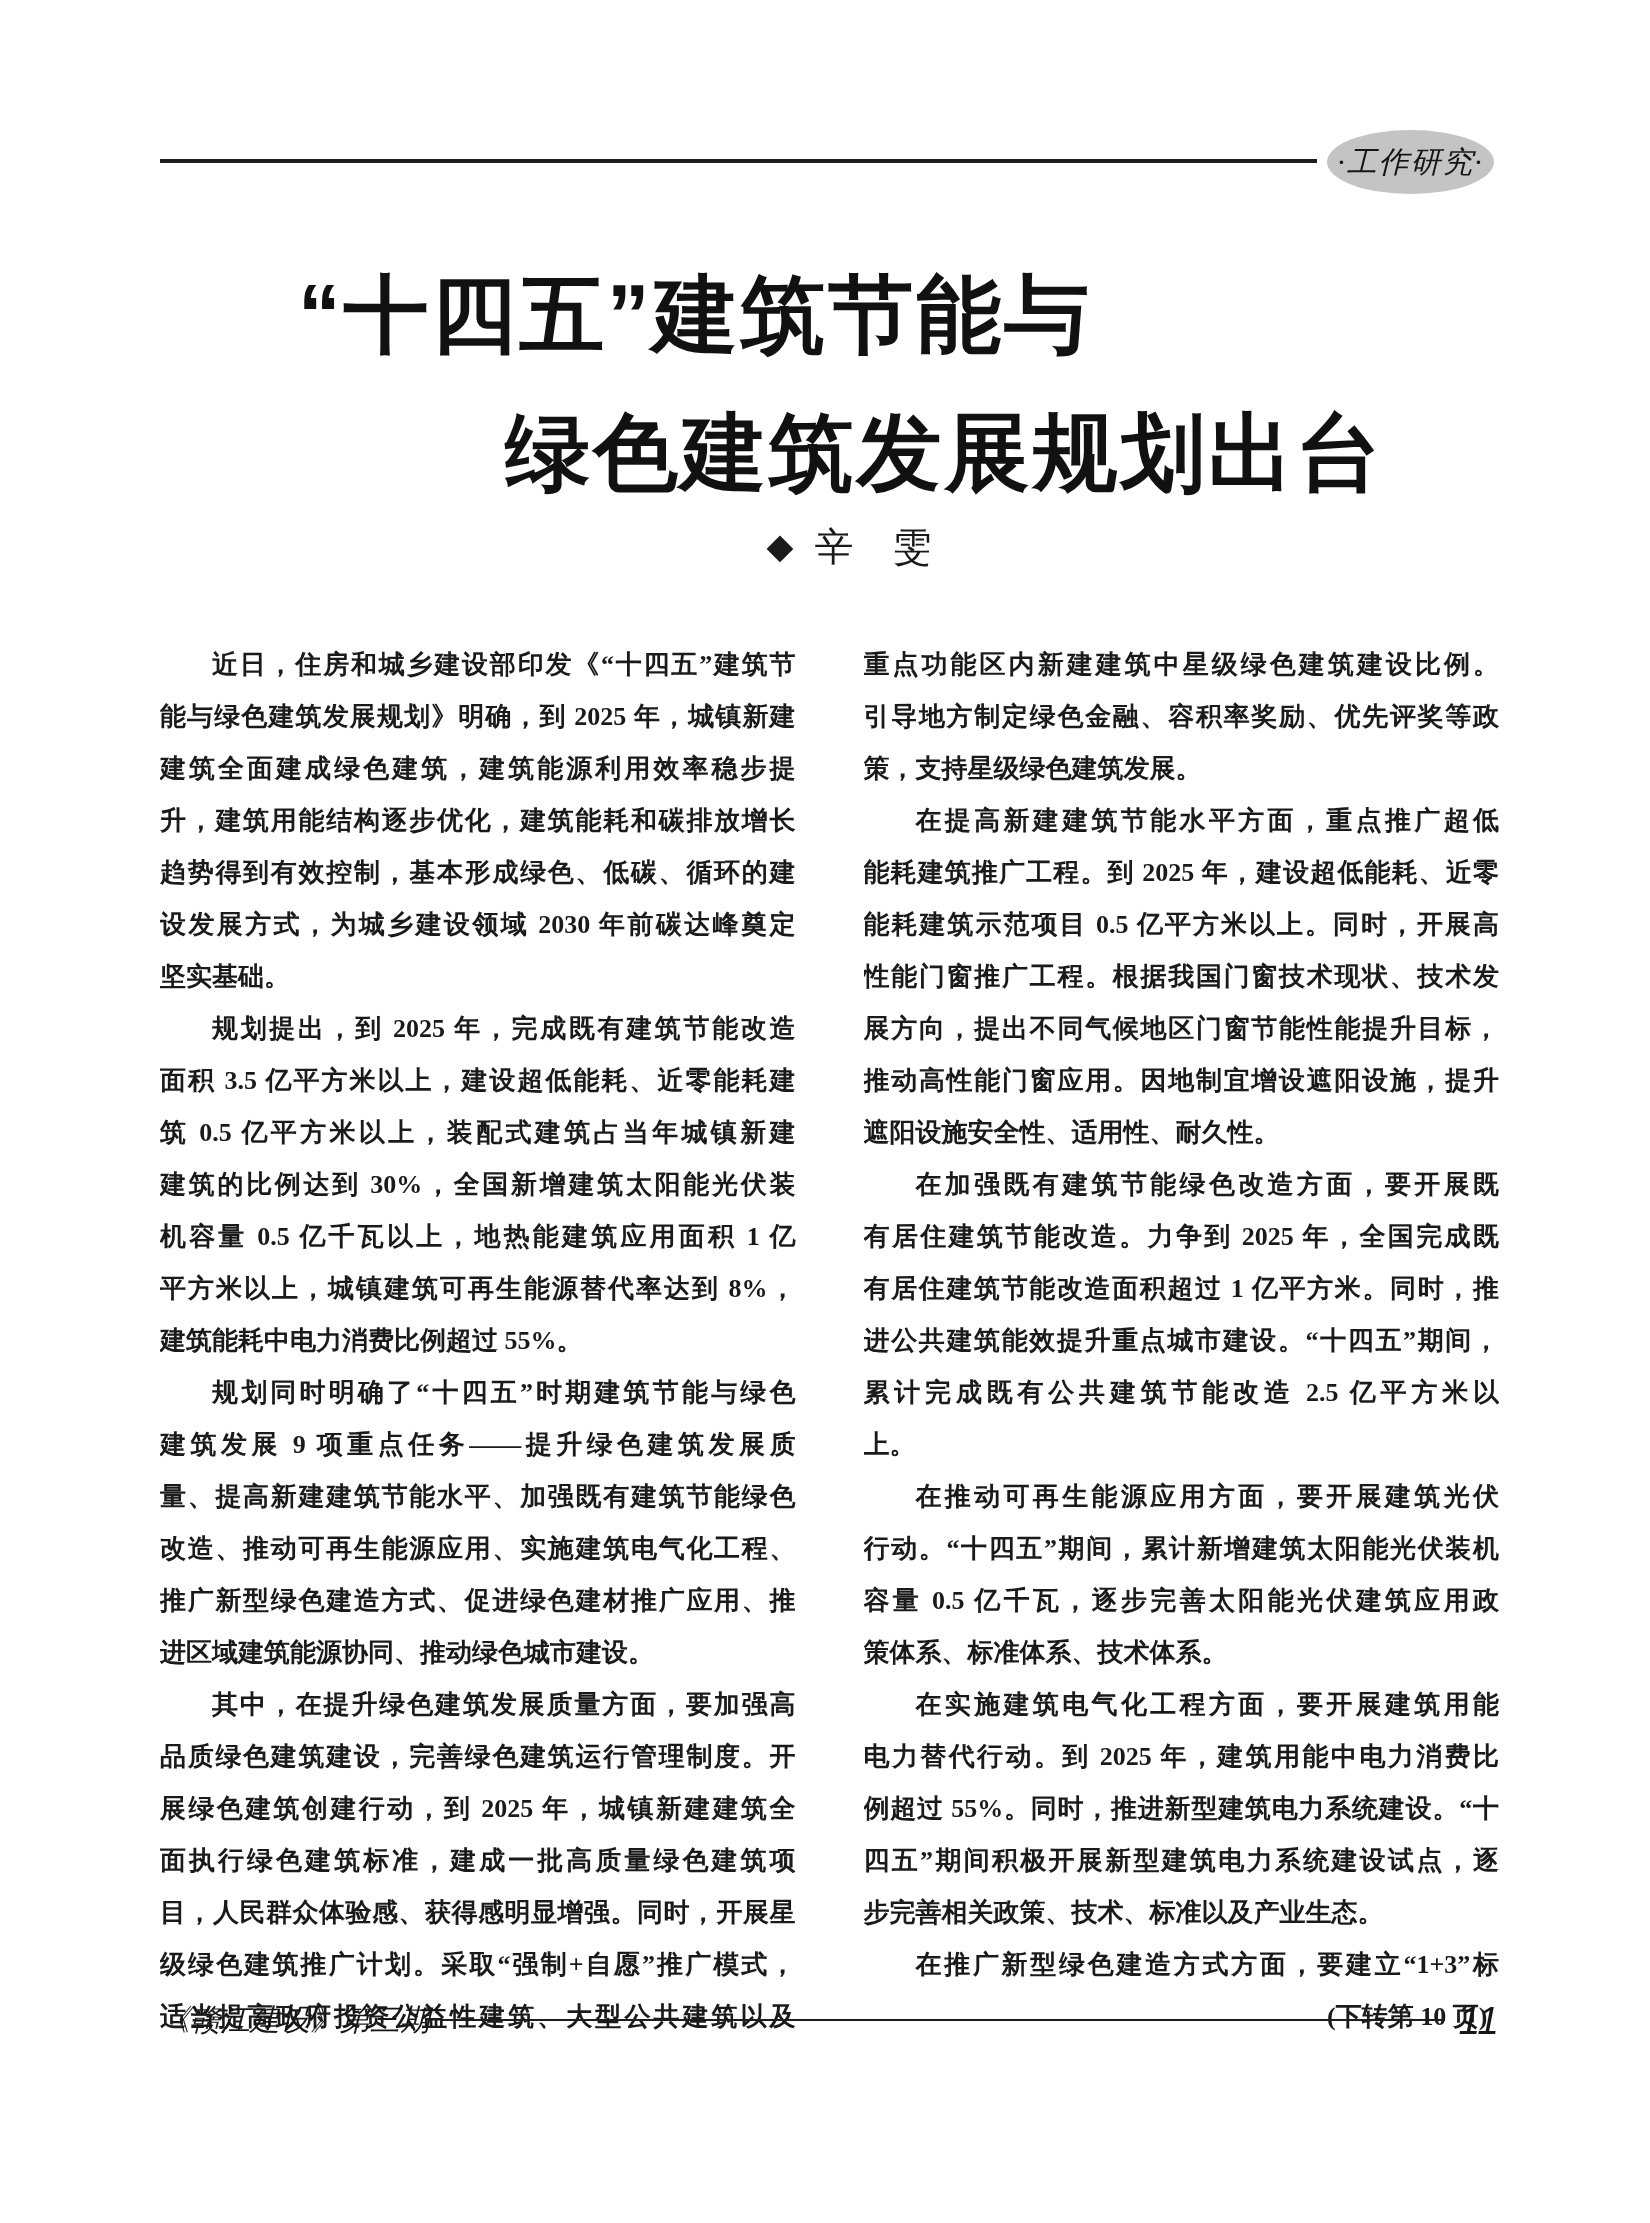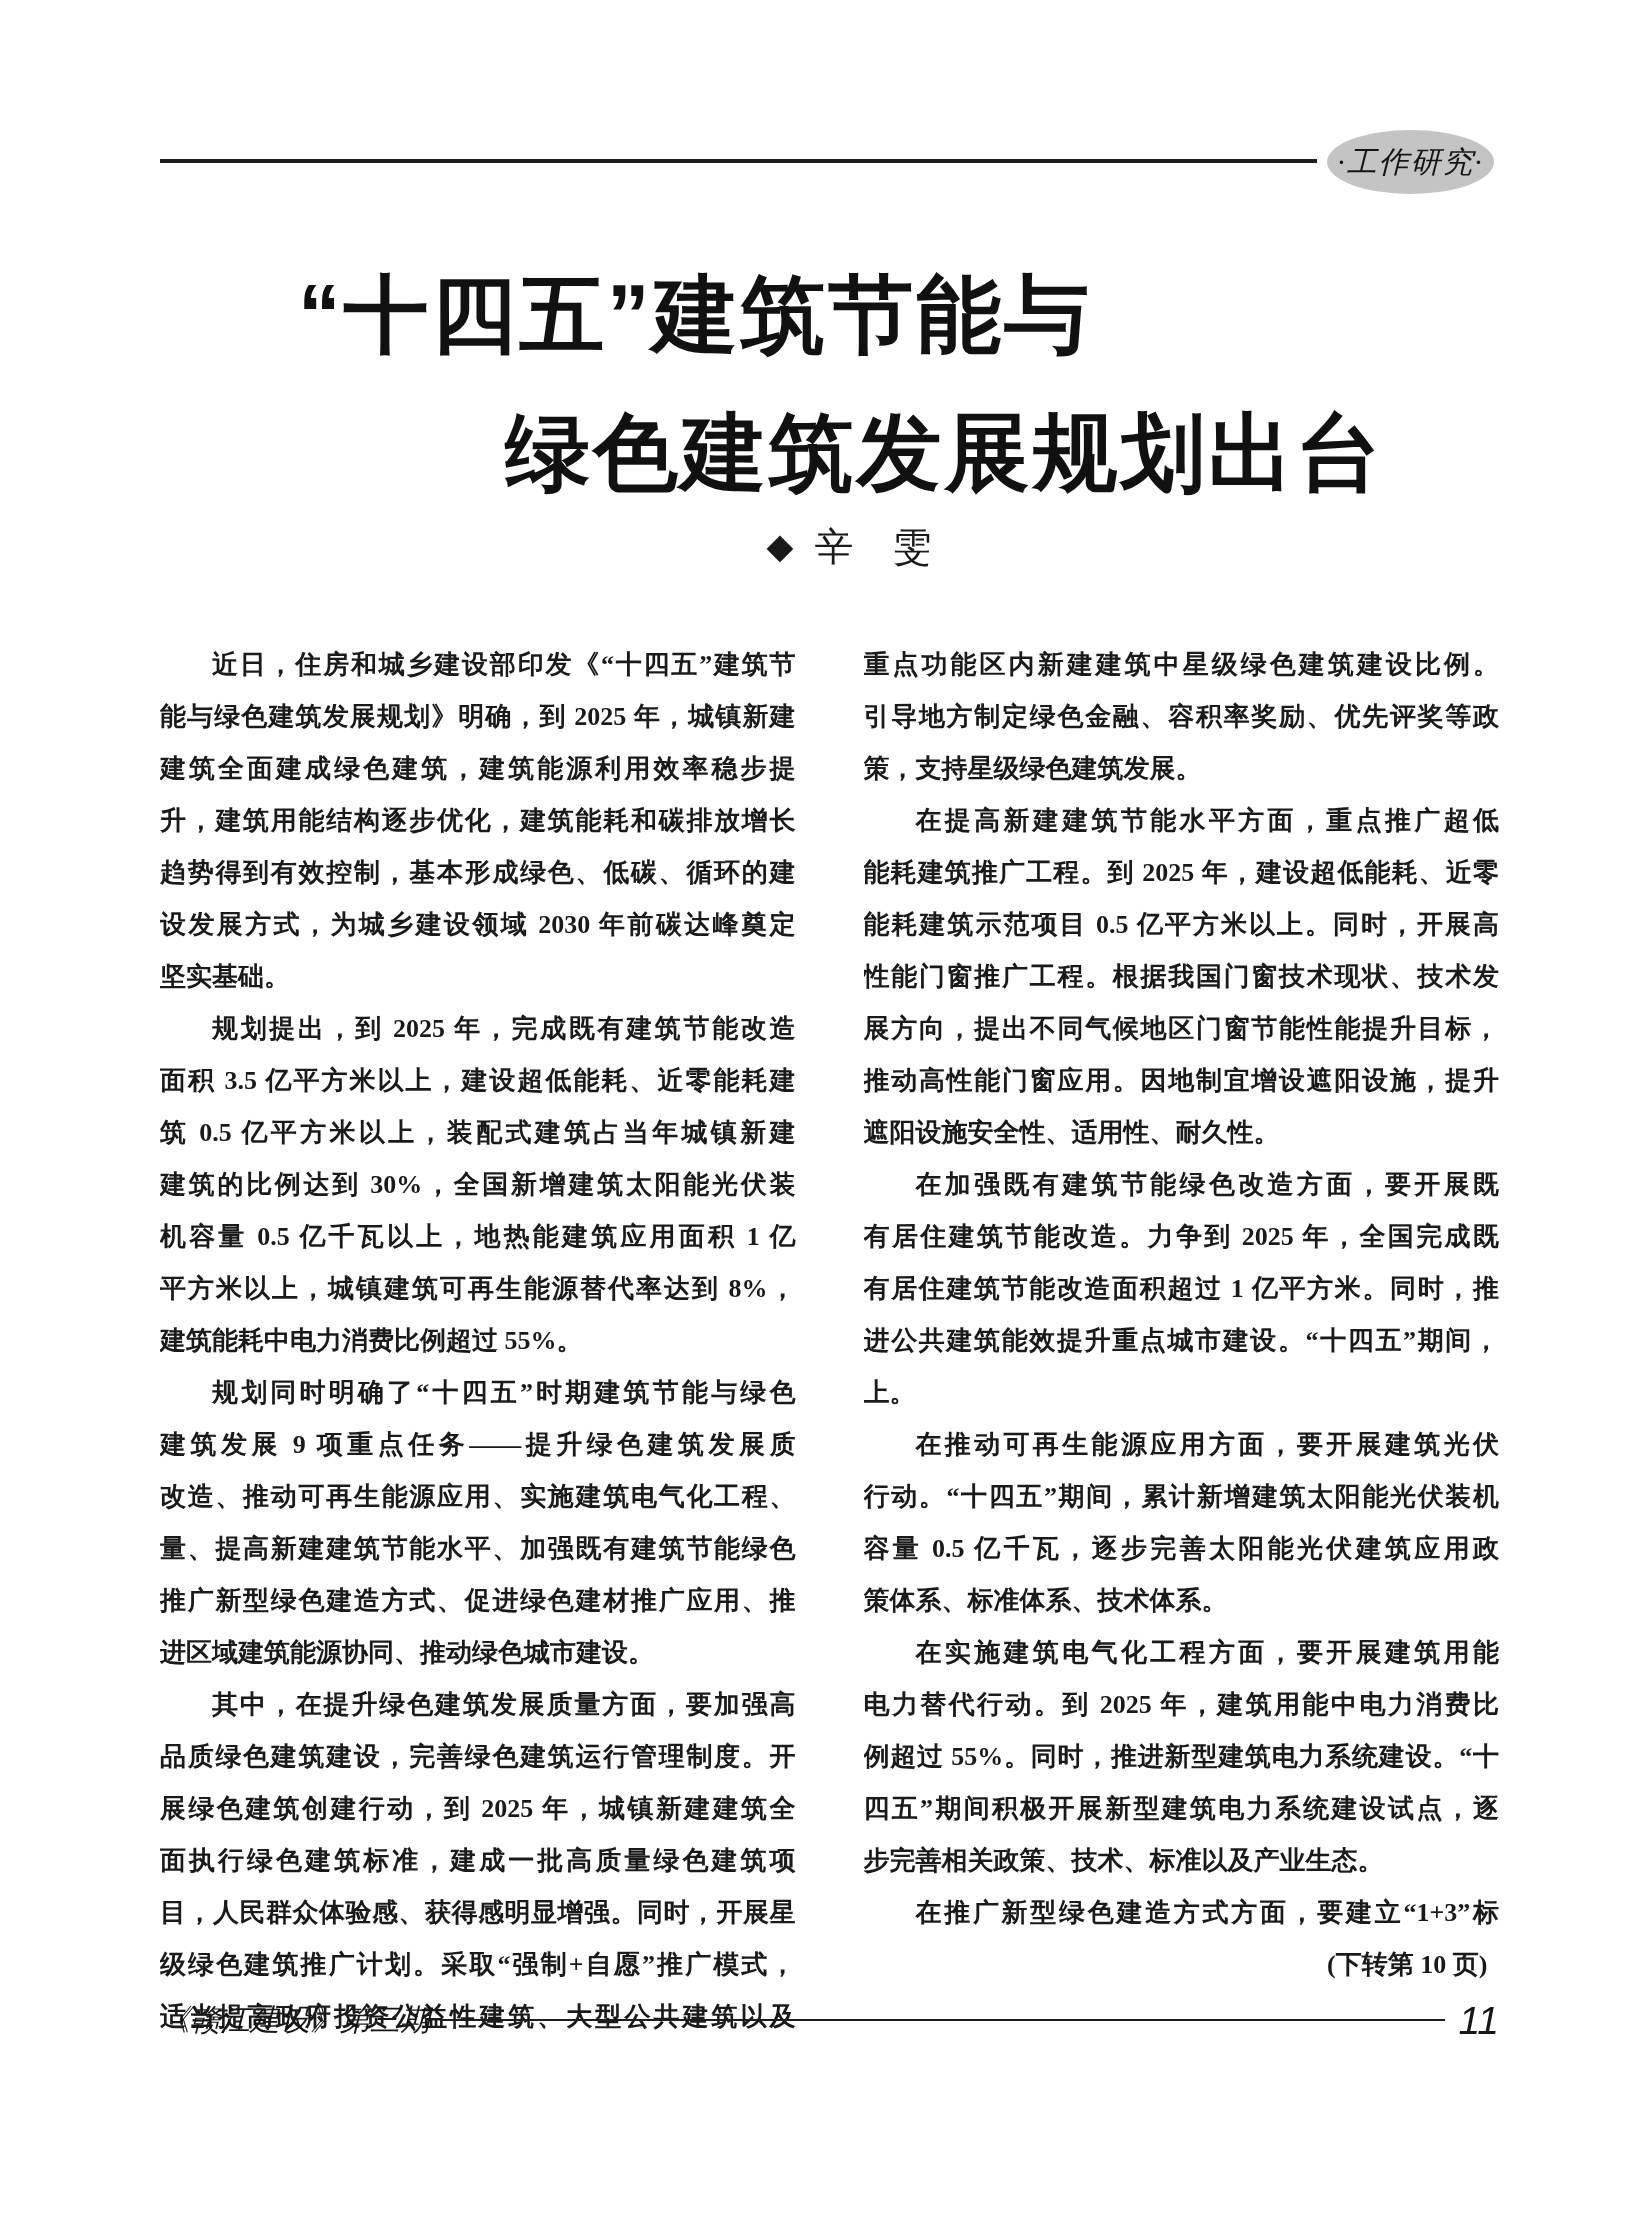--- a/index.html
+++ b/index.html
@@ -116,22 +116,22 @@
         <div class="line end">坚实基础。</div>
         <div class="line indent">规划提出，到 2025 年，完成既有建筑节能改造</div>
         <div class="line">面积 3.5 亿平方米以上，建设超低能耗、近零能耗建</div>
         <div class="line">筑 0.5 亿平方米以上，装配式建筑占当年城镇新建</div>
         <div class="line">建筑的比例达到 30%，全国新增建筑太阳能光伏装</div>
         <div class="line">机容量 0.5 亿千瓦以上，地热能建筑应用面积 1 亿</div>
         <div class="line">平方米以上，城镇建筑可再生能源替代率达到 8%，</div>
         <div class="line end">建筑能耗中电力消费比例超过 55%。</div>
         <div class="line indent">规划同时明确了“十四五”时期建筑节能与绿色</div>
         <div class="line">建筑发展 9 项重点任务——提升绿色建筑发展质</div>
+        <div class="line">量、提高新建建筑节能水平、加强既有建筑节能绿色</div>
         <div class="line">改造、推动可再生能源应用、实施建筑电气化工程、</div>
-        <div class="line">量、提高新建建筑节能水平、加强既有建筑节能绿色</div>
         <div class="line">推广新型绿色建造方式、促进绿色建材推广应用、推</div>
         <div class="line end">进区域建筑能源协同、推动绿色城市建设。</div>
         <div class="line indent">其中，在提升绿色建筑发展质量方面，要加强高</div>
         <div class="line">品质绿色建筑建设，完善绿色建筑运行管理制度。开</div>
         <div class="line">展绿色建筑创建行动，到 2025 年，城镇新建建筑全</div>
         <div class="line">面执行绿色建筑标准，建成一批高质量绿色建筑项</div>
         <div class="line">目，人民群众体验感、获得感明显增强。同时，开展星</div>
         <div class="line">级绿色建筑推广计划。采取“强制+自愿”推广模式，</div>
         <div class="line">适当提高政府投资公益性建筑、大型公共建筑以及</div>
       </section>
@@ -143,20 +143,21 @@
         <div class="line">能耗建筑推广工程。到 2025 年，建设超低能耗、近零</div>
         <div class="line">能耗建筑示范项目 0.5 亿平方米以上。同时，开展高</div>
         <div class="line">性能门窗推广工程。根据我国门窗技术现状、技术发</div>
         <div class="line">展方向，提出不同气候地区门窗节能性能提升目标，</div>
         <div class="line">推动高性能门窗应用。因地制宜增设遮阳设施，提升</div>
         <div class="line end">遮阳设施安全性、适用性、耐久性。</div>
         <div class="line indent">在加强既有建筑节能绿色改造方面，要开展既</div>
         <div class="line">有居住建筑节能改造。力争到 2025 年，全国完成既</div>
         <div class="line">有居住建筑节能改造面积超过 1 亿平方米。同时，推</div>
         <div class="line">进公共建筑能效提升重点城市建设。“十四五”期间，</div>
+        <div class="line">累计完成既有公共建筑节能改造 2.5 亿平方米以</div>
         <div class="line end">上。</div>
         <div class="line indent">在推动可再生能源应用方面，要开展建筑光伏</div>
         <div class="line">行动。“十四五”期间，累计新增建筑太阳能光伏装机</div>
         <div class="line">容量 0.5 亿千瓦，逐步完善太阳能光伏建筑应用政</div>
         <div class="line end">策体系、标准体系、技术体系。</div>
         <div class="line indent">在实施建筑电气化工程方面，要开展建筑用能</div>
         <div class="line">电力替代行动。到 2025 年，建筑用能中电力消费比</div>
         <div class="line">例超过 55%。同时，推进新型建筑电力系统建设。“十</div>
         <div class="line">四五”期间积极开展新型建筑电力系统建设试点，逐</div>
         <div class="line end">步完善相关政策、技术、标准以及产业生态。</div>

